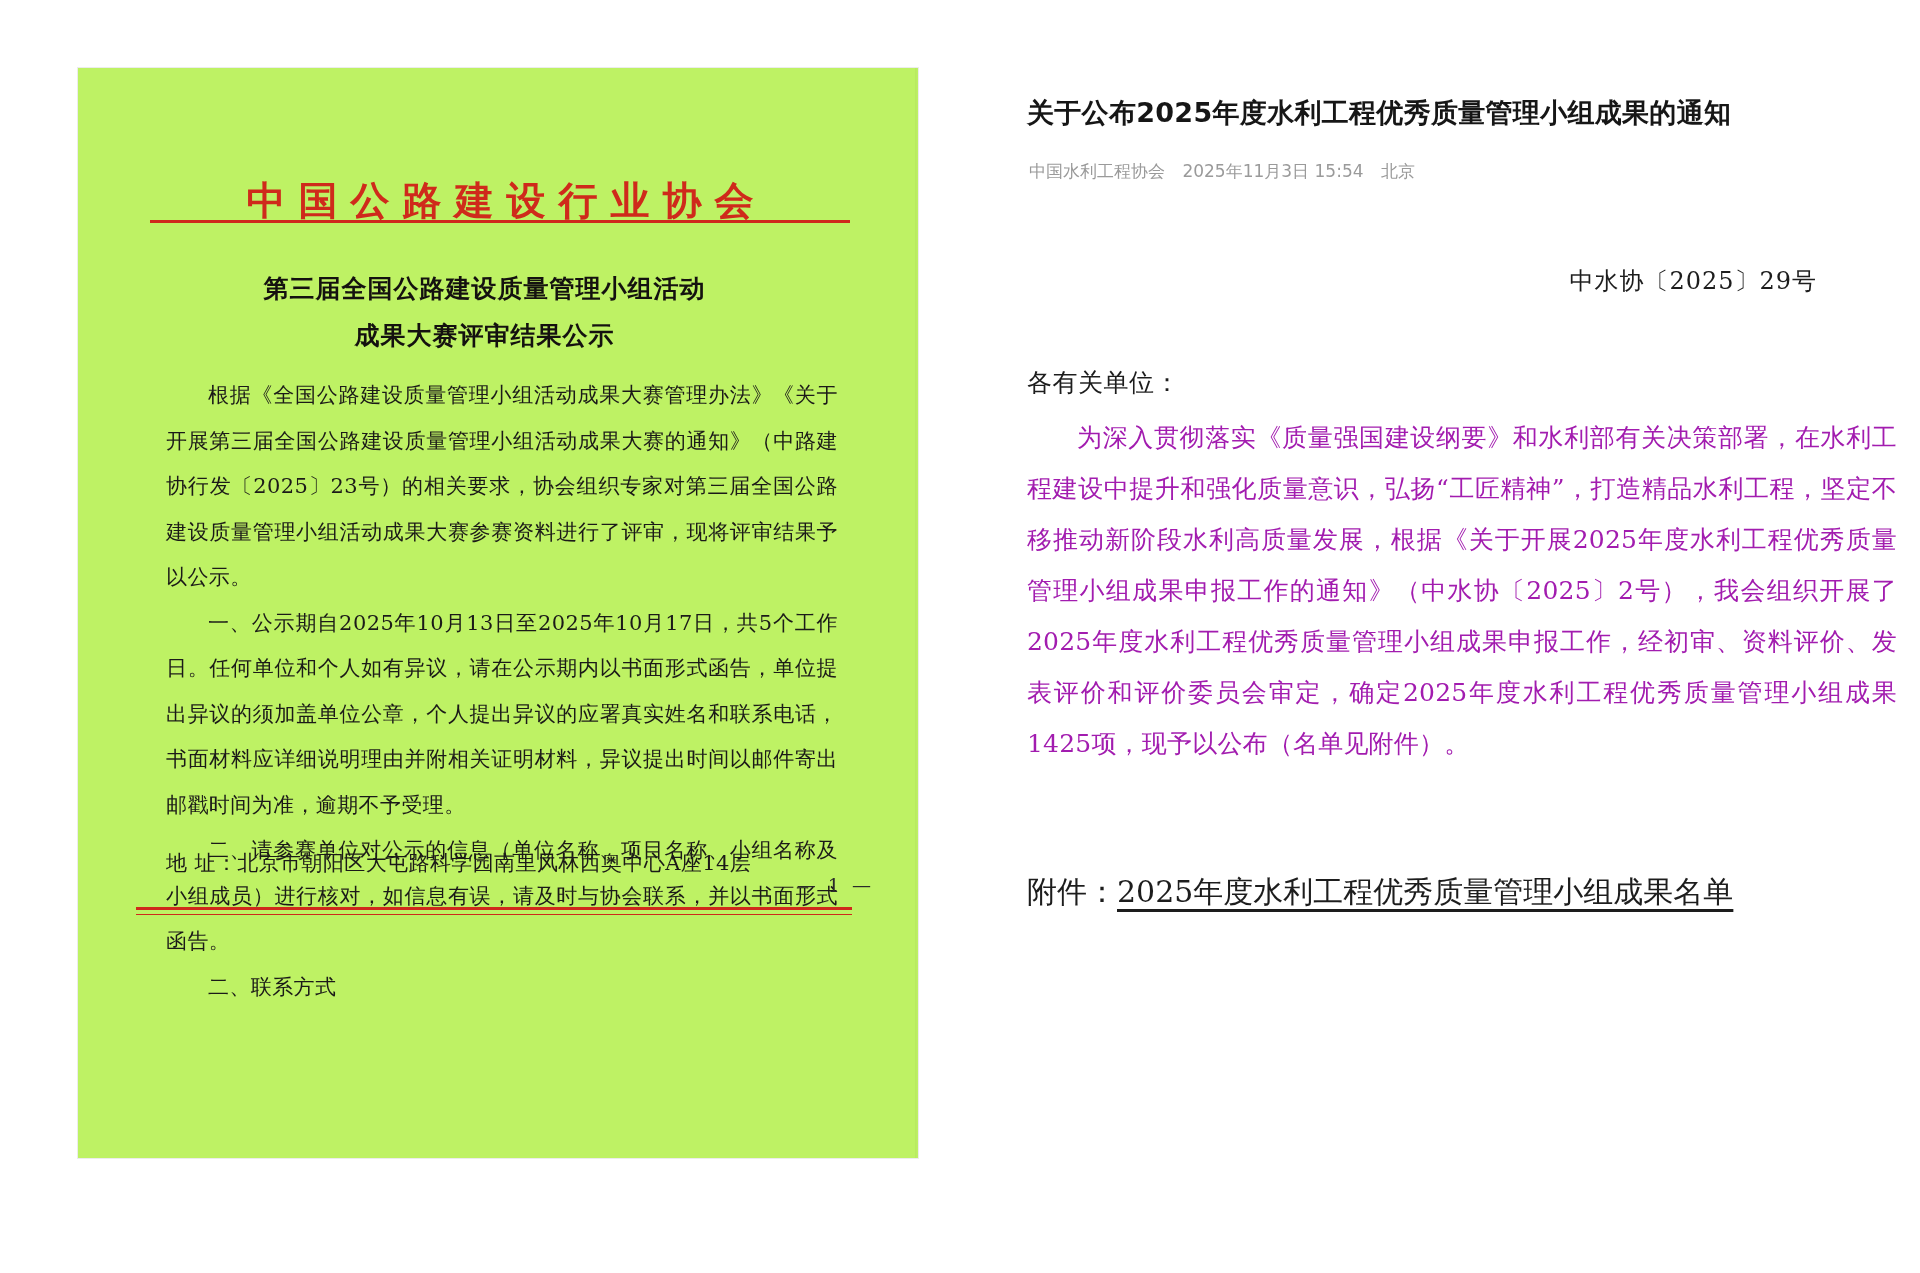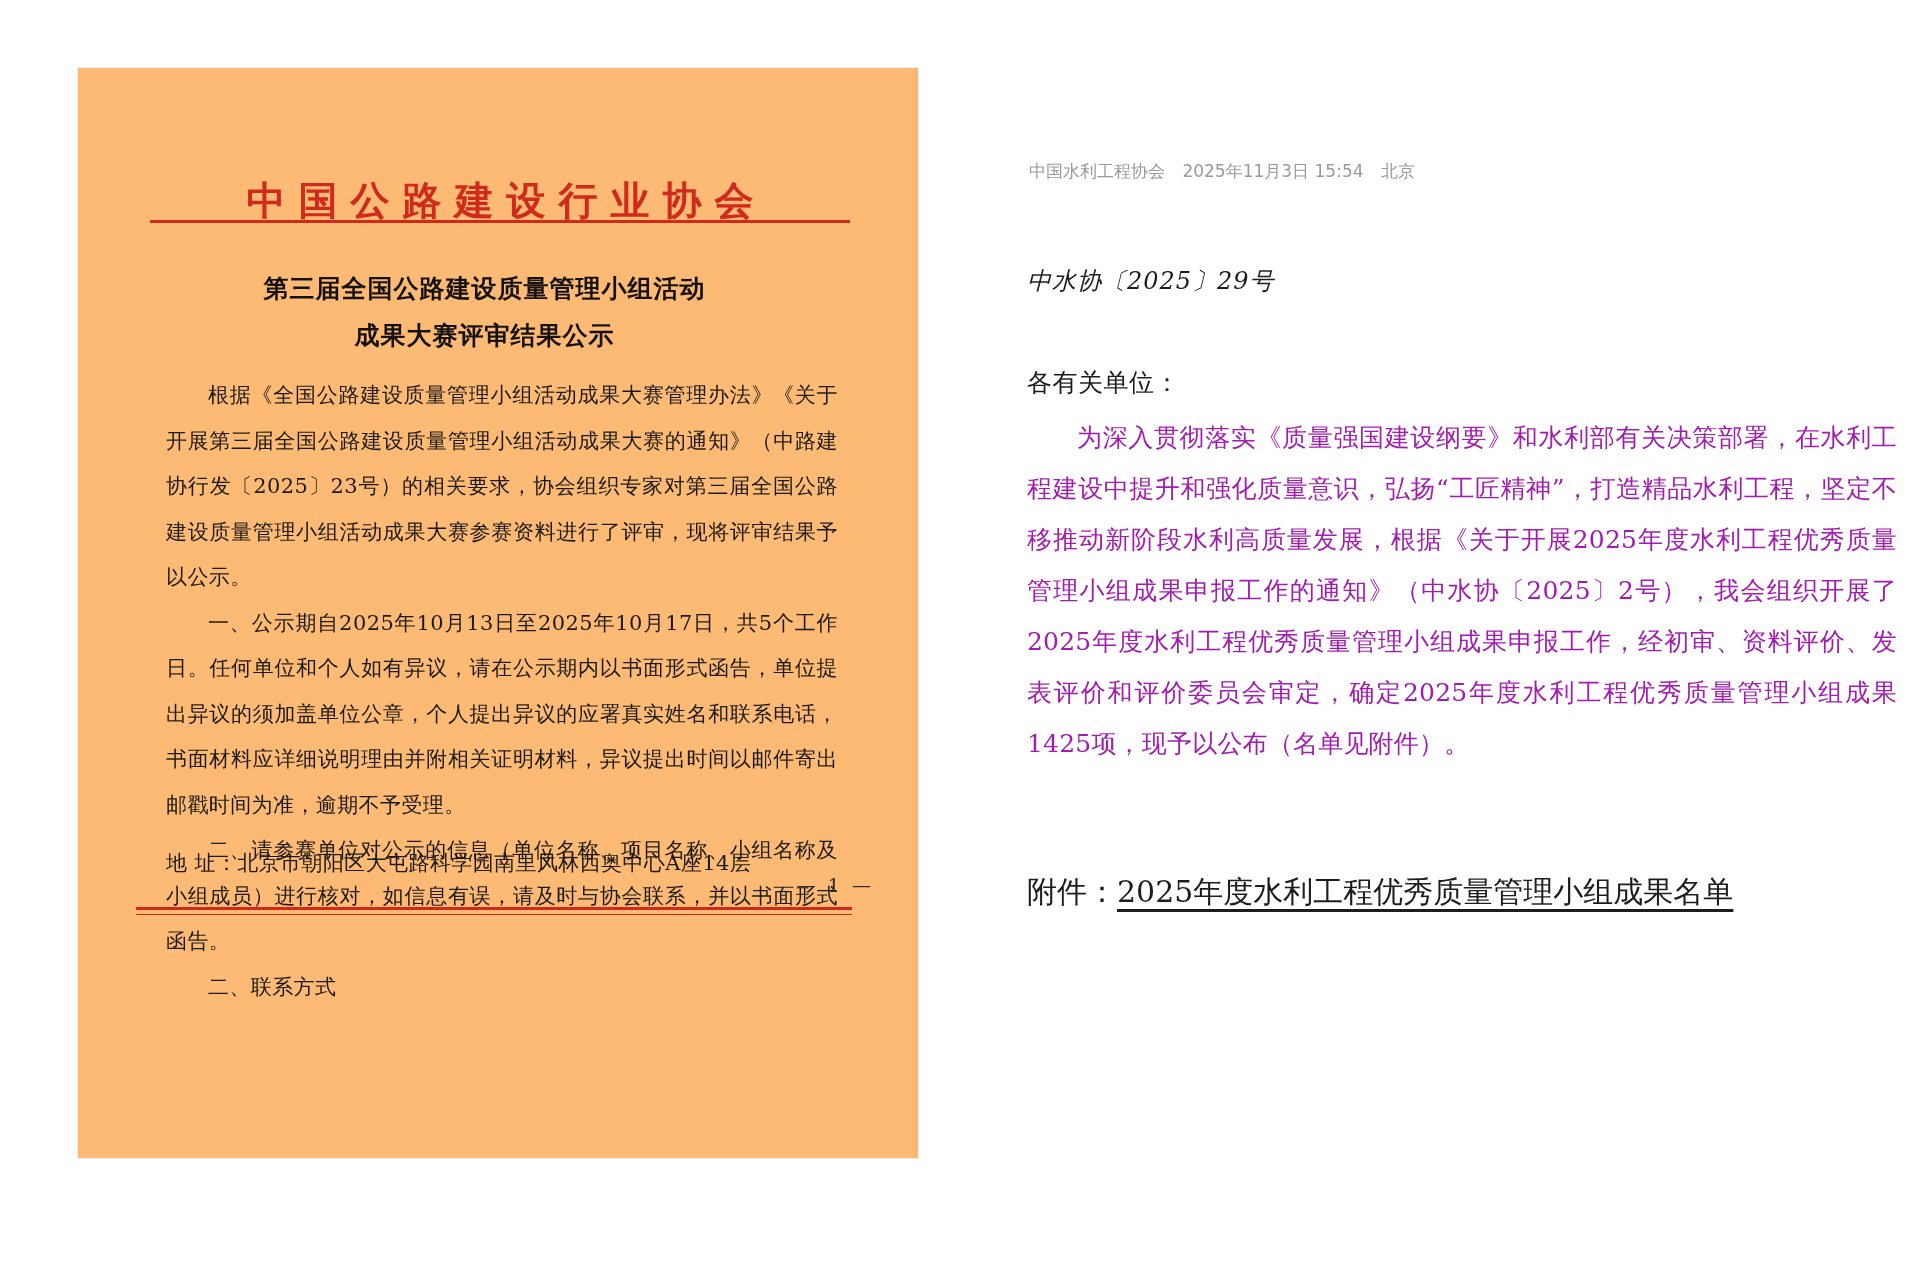--- a/index.html
+++ b/index.html
@@ -28,21 +28,21 @@
     height: 1273px;
     flex: 0 0 930px;
     background: #ffffff;
   }
   .scan-sheet {
     position: absolute;
     left: 78px;
     top: 68px;
     width: 840px;
     height: 1090px;
-    background: #fdba74;
+    background: #bef264;
     box-shadow: 0 0 0 1px #ececec;
   }
   .scan-sheet::after {
     
     content: "";
     position: absolute;
     right: 0; top: 0; bottom: 0;
     width: 3px;
     background: linear-gradient(to right, rgba(0,0,0,0.04), rgba(0,0,0,0));
   }
@@ -163,26 +163,25 @@
     font-size: 17px;
     color: #9a9a9a;
     font-family: "DejaVu Sans", "Liberation Sans", sans-serif;
   }
   .art-meta span { margin-right: 12px; }
   .doc-number {
     position: absolute;
     left: 97px;
     top: 265px;
     width: 790px;
-    text-align: left;
+    text-align: right;
     font-family: "DejaVu Serif", "Liberation Serif", serif;
     font-size: 24px;
     color: #1d1d1d;
     letter-spacing: 1px;
-    font-style: italic;
   }
   .salutation {
     position: absolute;
     left: 97px;
     top: 340px;
     font-family: "DejaVu Serif", "Liberation Serif", serif;
     font-size: 25px;
     color: #1d1d1d;
     letter-spacing: 0.5px;
     margin-top: 26px;
@@ -244,20 +243,21 @@
 
       <div class="page-num">— 1 —</div>
 
       <div class="footer-rule-1"></div>
       <div class="footer-rule-2"></div>
     </div>
   </div>
 
   <div class="right-pane">
 
+    <div class="art-title">关于公布2025年度水利工程优秀质量管理小组成果的通知</div>
 
     <div class="art-meta">
       <span>中国水利工程协会</span>
       <span>2025年11月3日 15:54</span>
       <span>北京</span>
     </div>
 
     <div class="doc-number">中水协〔2025〕29号</div>
 
     <div class="salutation">各有关单位：</div>

